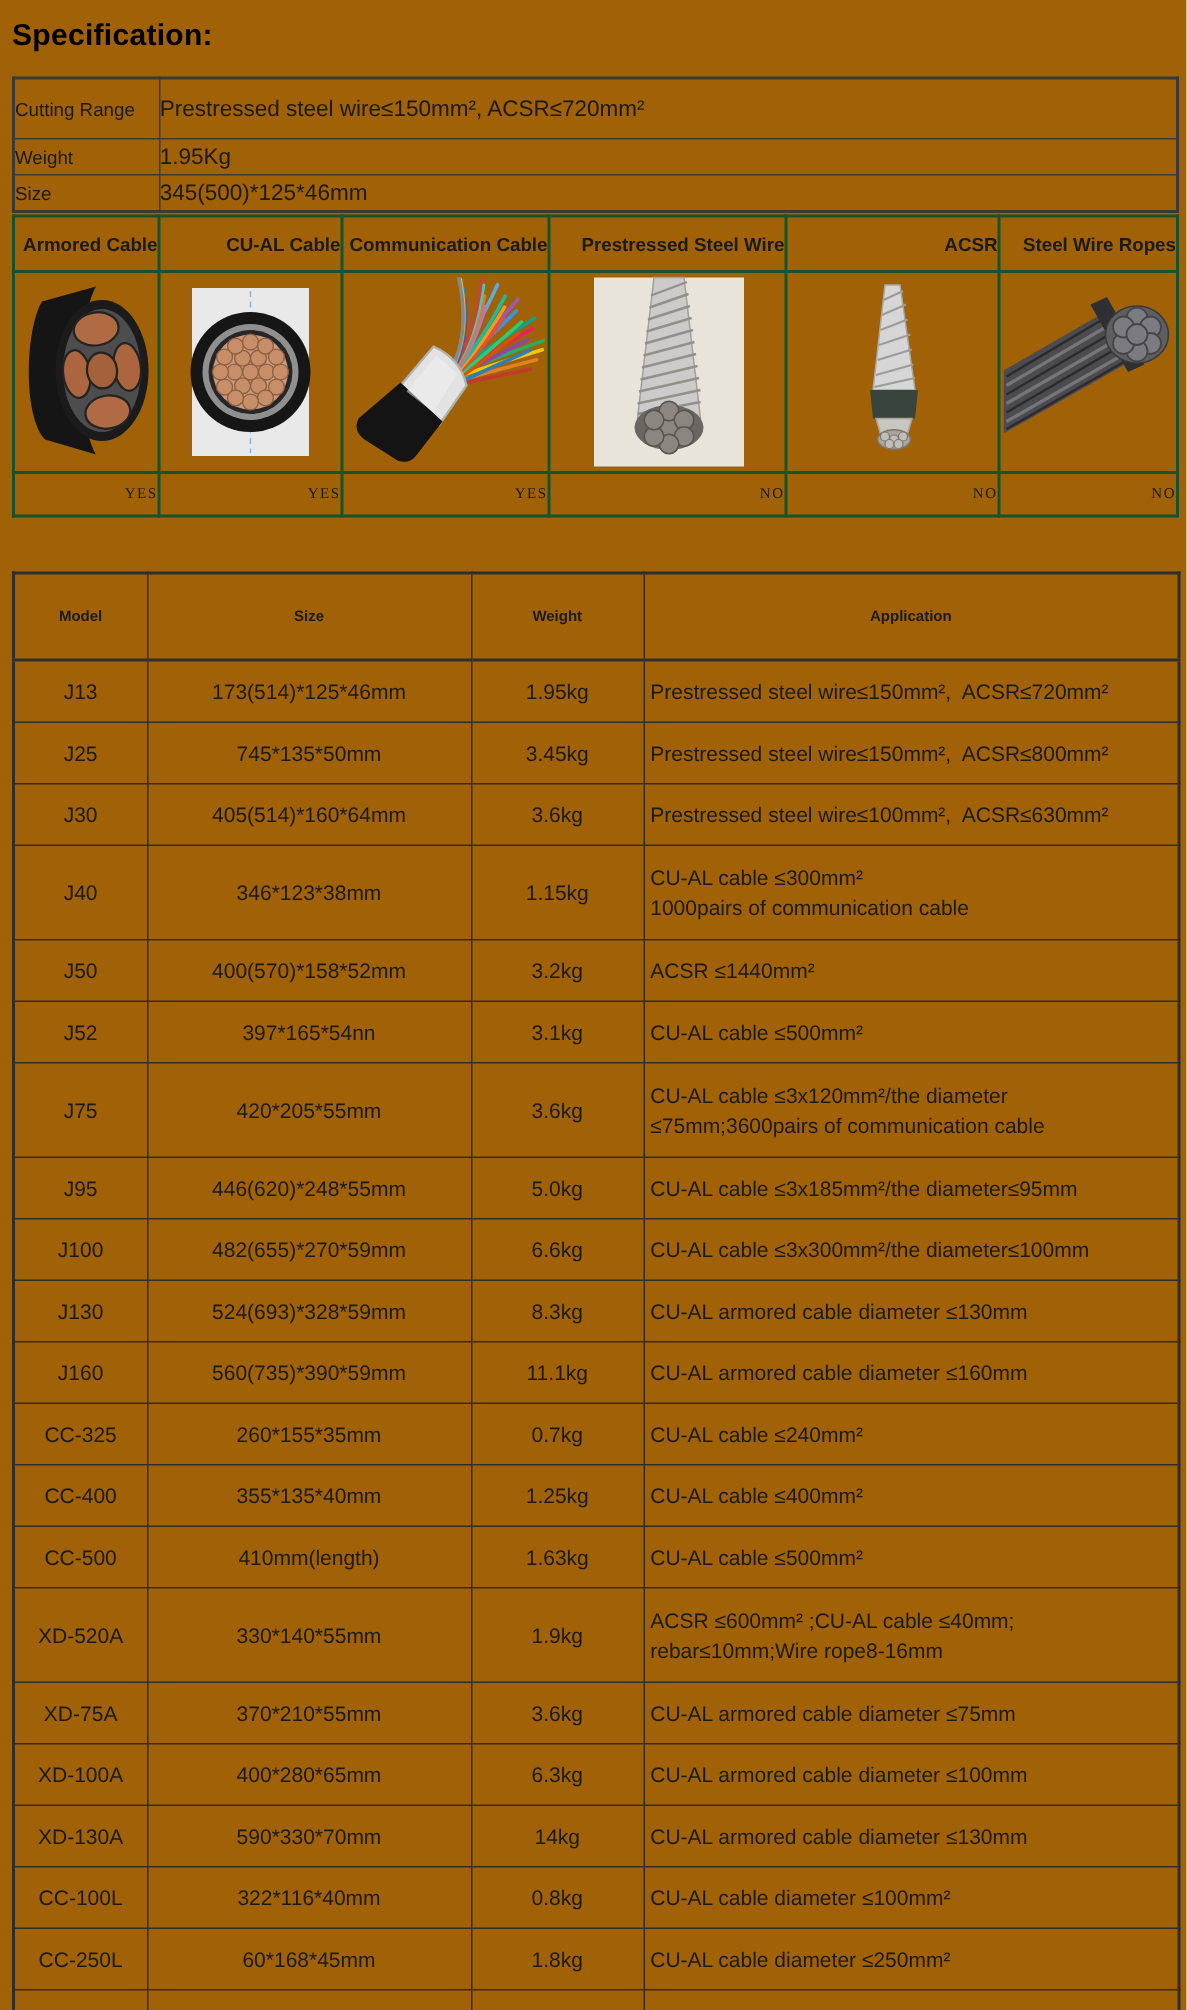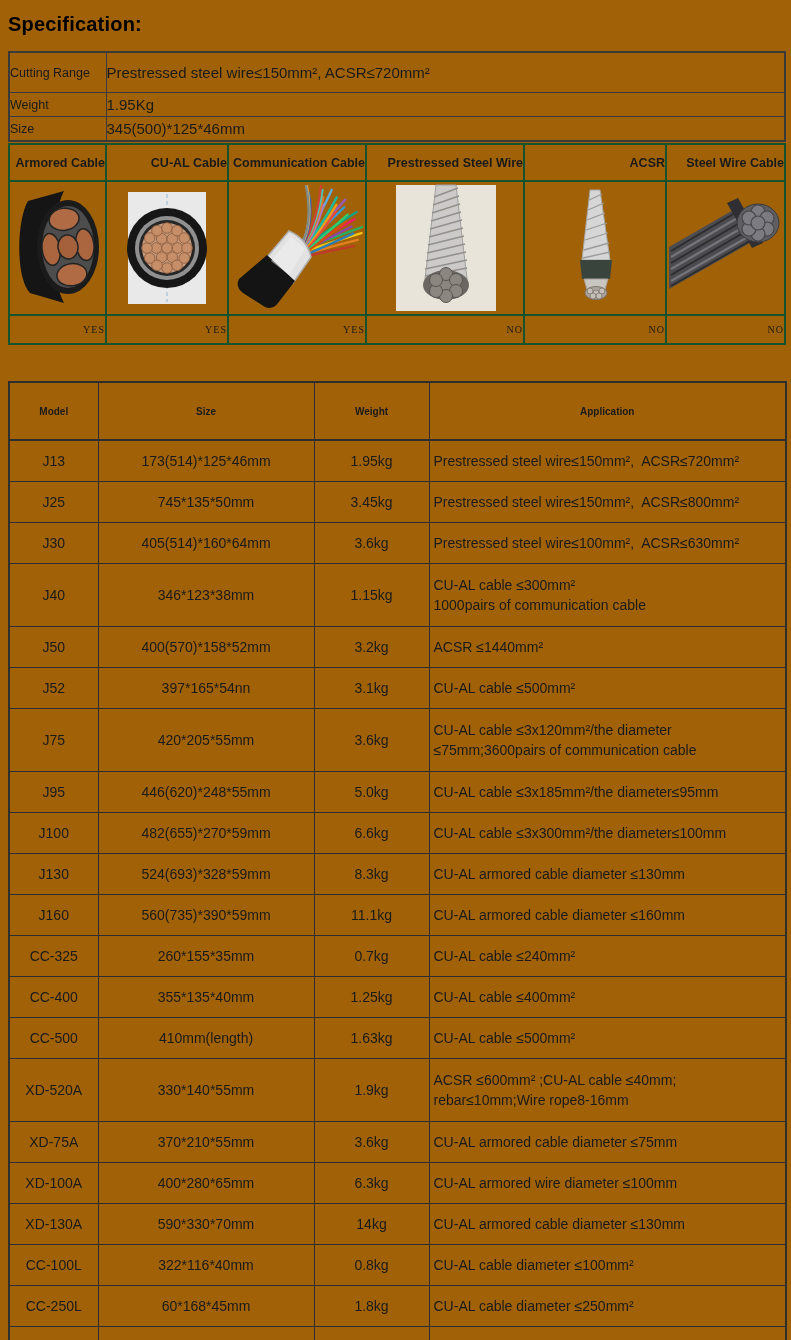--- a/index.html
+++ b/index.html
@@ -65,21 +65,21 @@
         <col style="width:142px">
         <col style="width:119px">
     </colgroup>
     <tbody>
         <tr class="cap-head">
       <th>Armored Cable</th>
       <th>CU-AL Cable</th>
       <th>Communication Cable</th>
       <th>Prestressed Steel Wire</th>
       <th>ACSR</th>
-      <th>Steel Wire Cable</th>
+      <th>Steel Wire Ropes</th>
     </tr>
     <tr class="cap-img">
       <td>
         <svg width="92" height="118" viewBox="0 0 92 118">
           <path d="M16,12 C5,30 3,88 18,104 L52,114 C39,90 39,26 52,2 Z" fill="#151515"></path>
           <ellipse cx="56" cy="58" rx="31" ry="47" fill="#1b1b1b"></ellipse>
           <ellipse cx="56" cy="58" rx="26" ry="41" fill="#4d4d4d"></ellipse>
           <g transform="rotate(-8 56 58)" stroke="#232323" stroke-width="1.5">
             <ellipse cx="56" cy="30" rx="15" ry="11" fill="#b06b45"></ellipse>
             <ellipse cx="73" cy="58" rx="9" ry="16" fill="#ab6640"></ellipse>
@@ -358,21 +358,21 @@
         <tr>
           <td>XD-75A</td>
           <td>370*210*55mm</td>
           <td>3.6kg</td>
           <td class="app">CU-AL armored cable diameter ≤75mm</td>
         </tr>
         <tr>
           <td>XD-100A</td>
           <td>400*280*65mm</td>
           <td>6.3kg</td>
-          <td class="app">CU-AL armored wire diameter ≤100mm</td>
+          <td class="app">CU-AL armored cable diameter ≤100mm</td>
         </tr>
         <tr>
           <td>XD-130A</td>
           <td>590*330*70mm</td>
           <td>14kg</td>
           <td class="app">CU-AL armored cable diameter ≤130mm</td>
         </tr>
         <tr>
           <td>CC-100L</td>
           <td>322*116*40mm</td>

